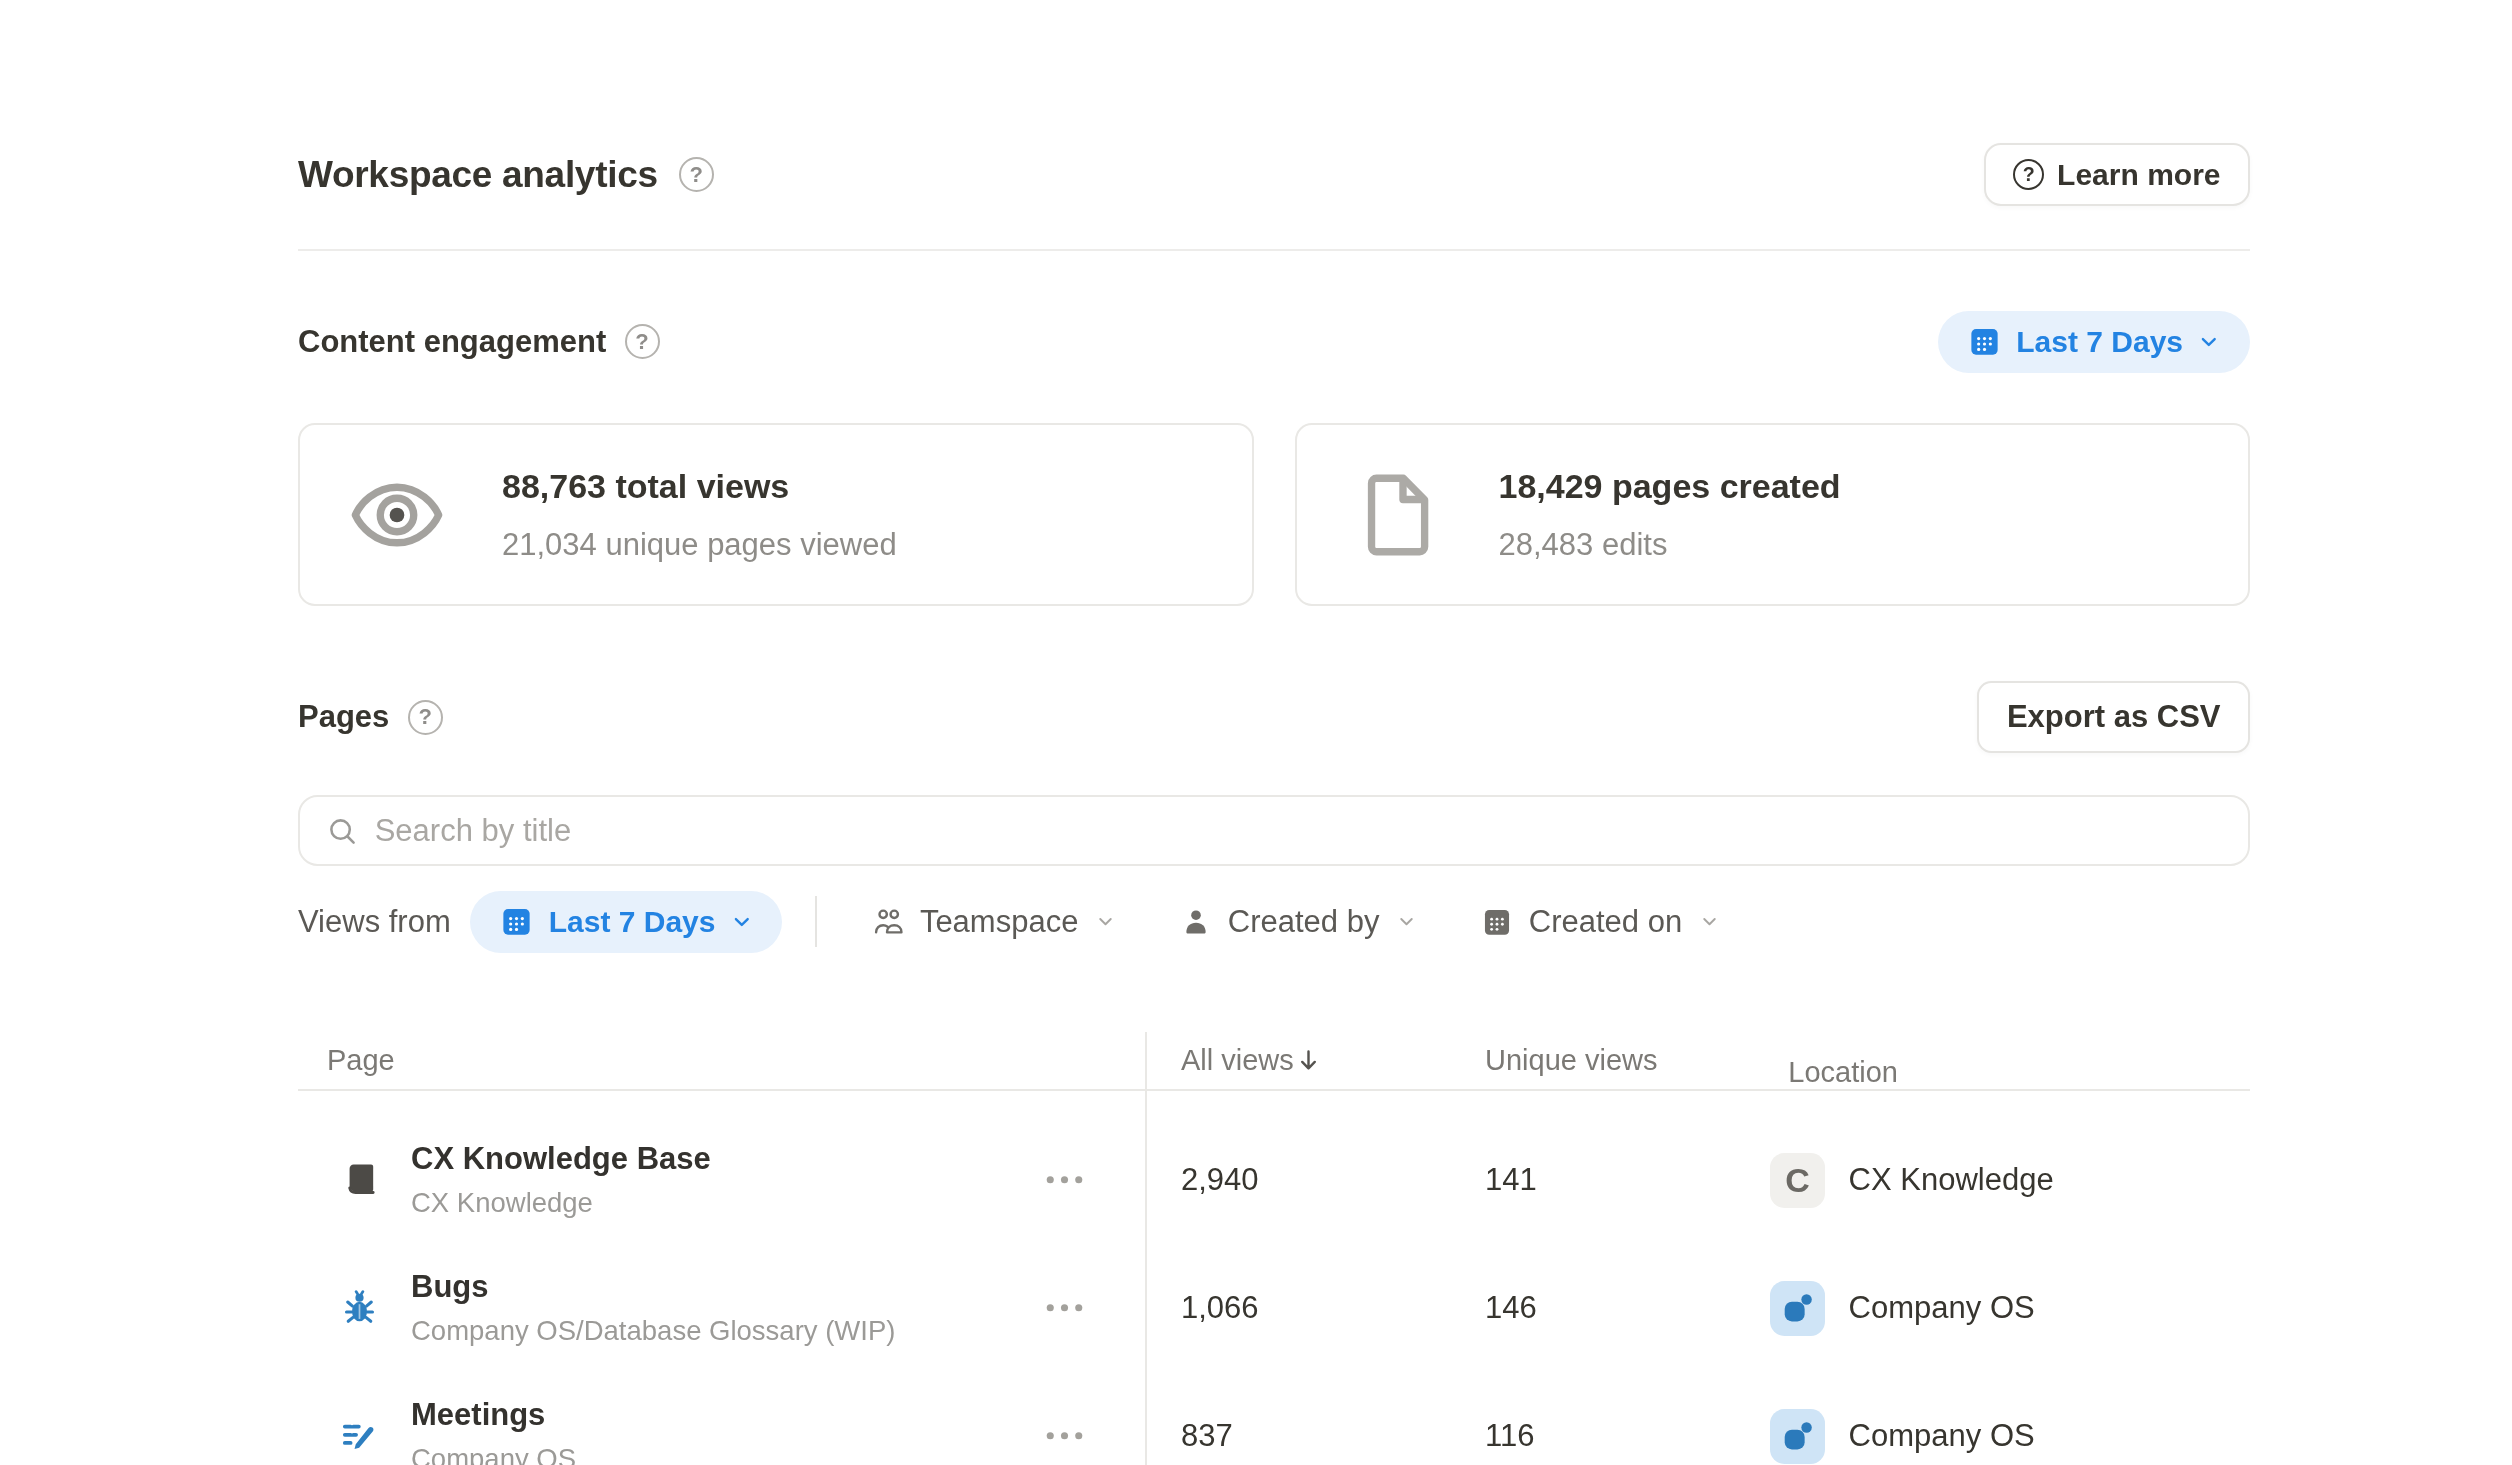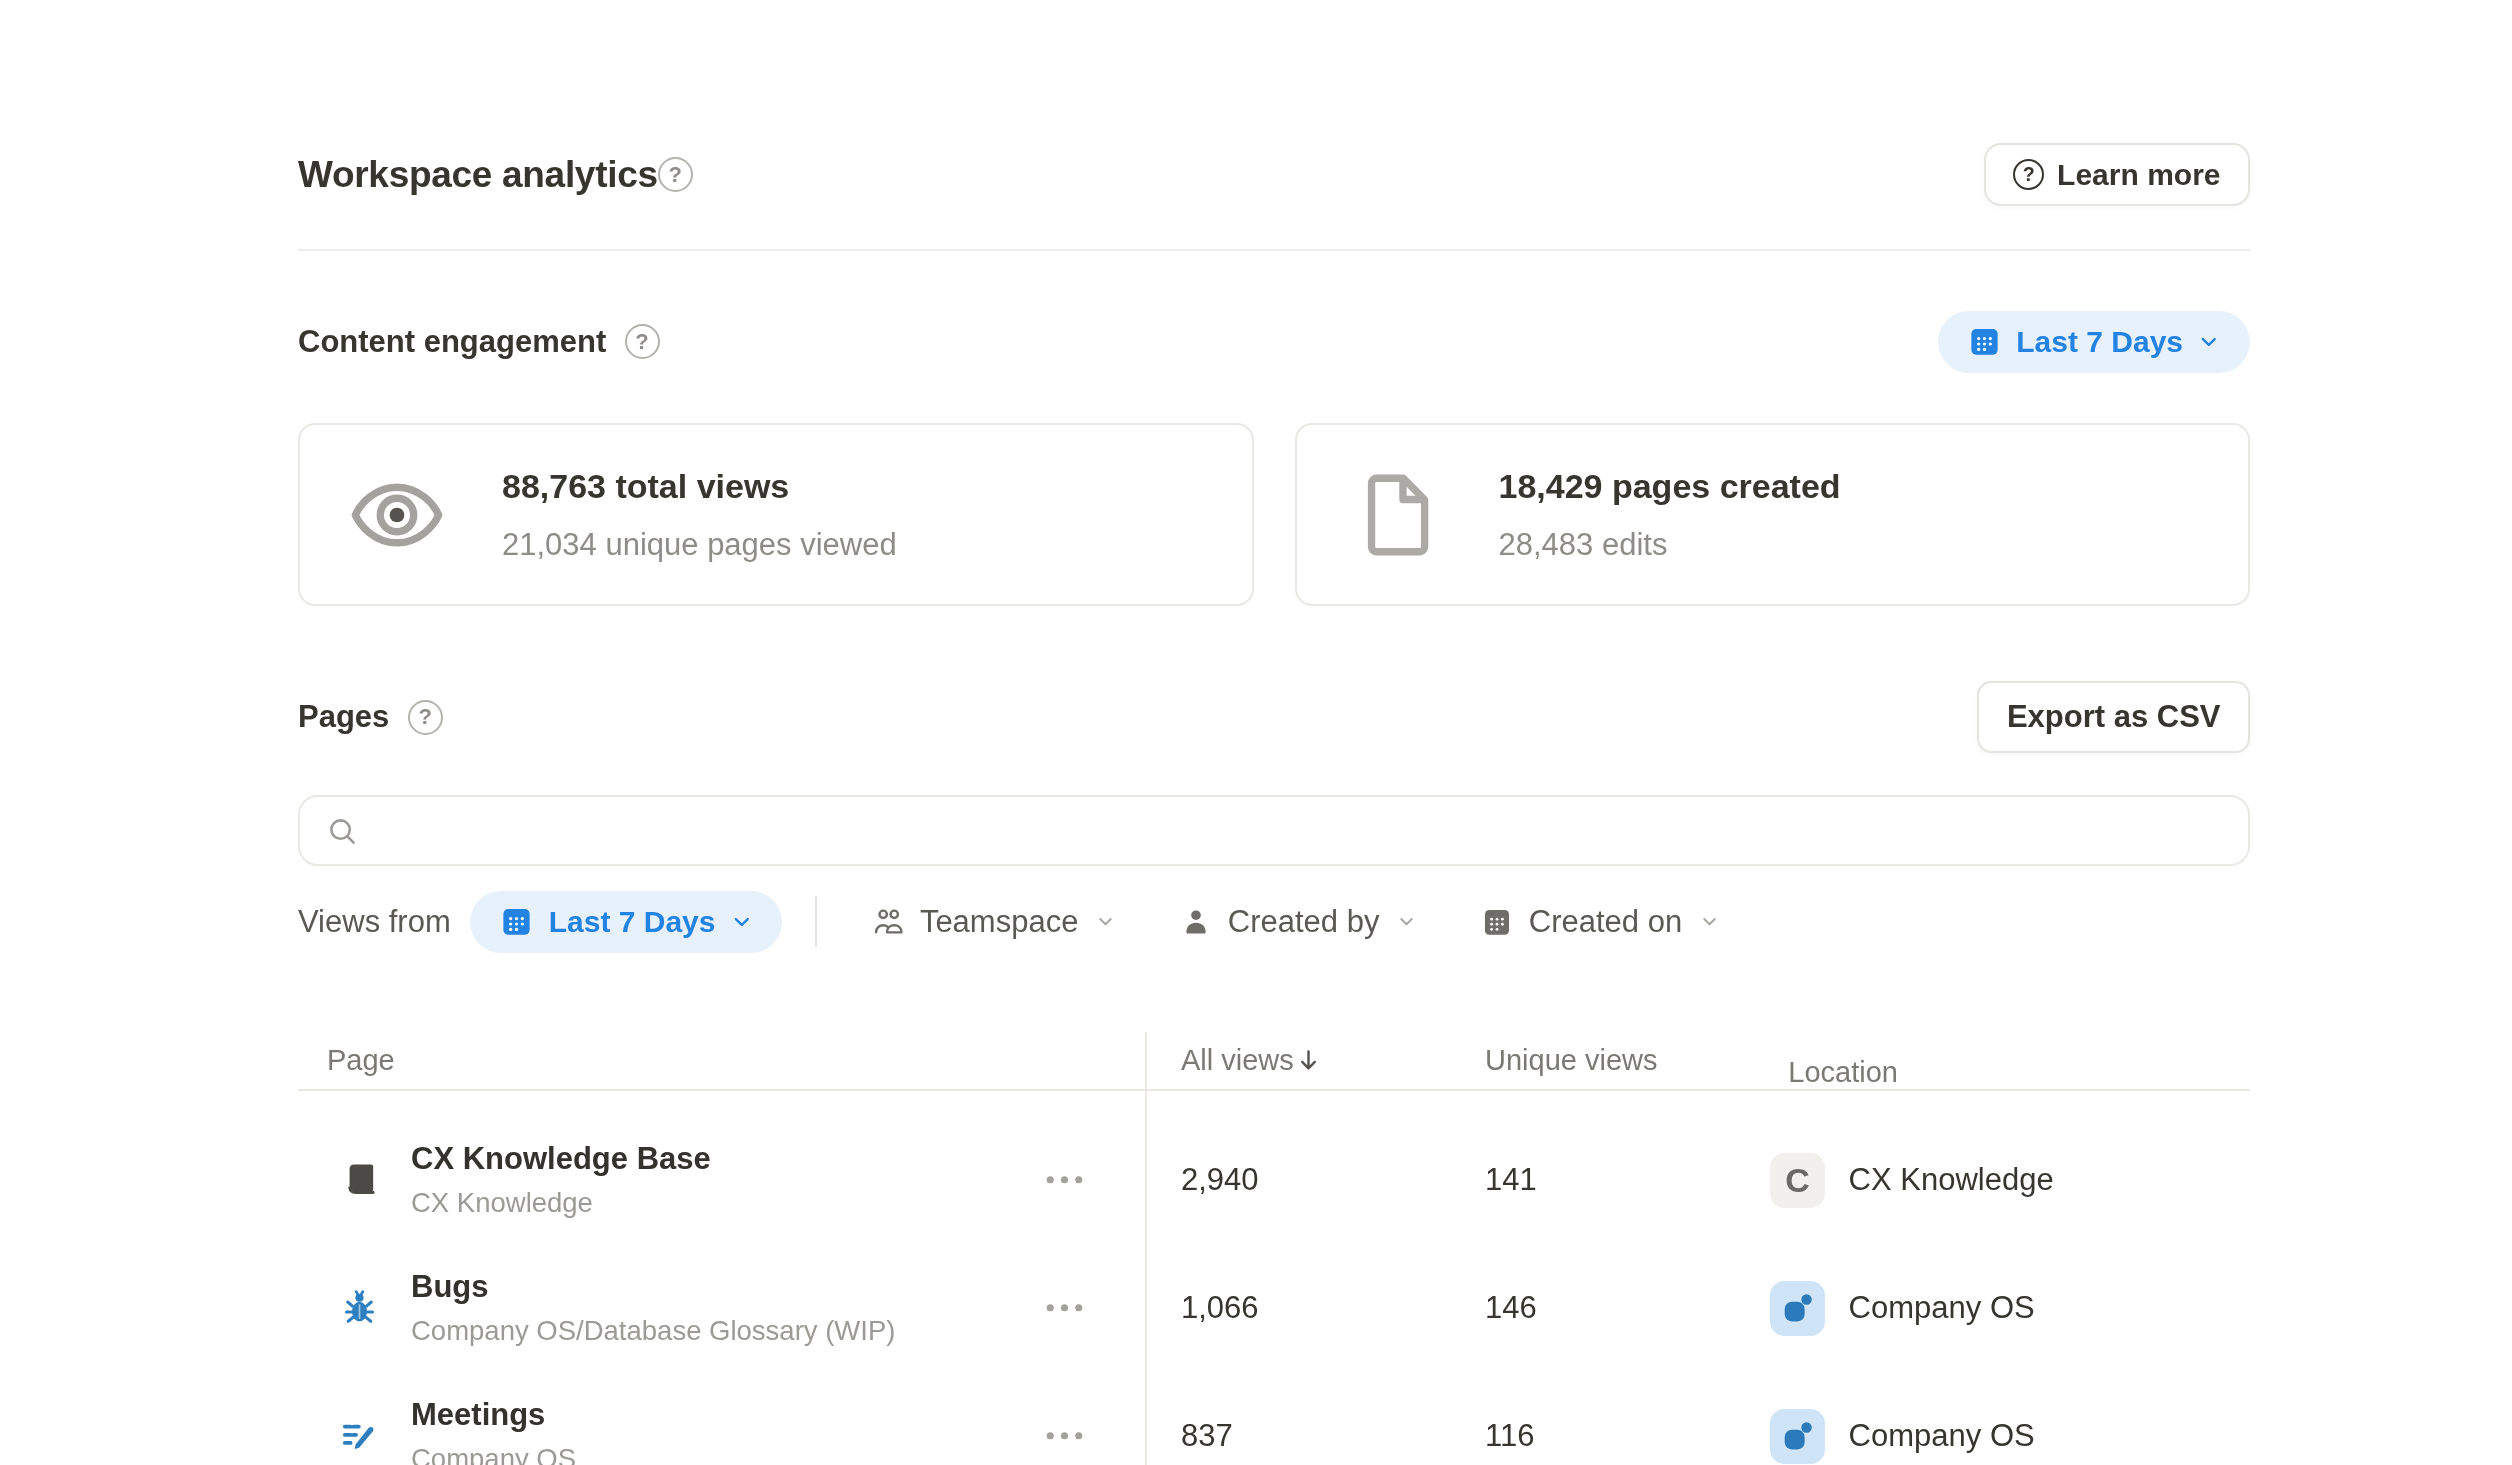--- a/index.html
+++ b/index.html
@@ -10,21 +10,21 @@
   
   .row { display:flex; align-items:center; }
   .spread { justify-content:space-between; }
   .help-badge { width:35px; height:35px; border:2px solid #B5B3AF; border-radius:50%;
                 color:#8F8D8A; font-size:22px; font-weight:700; display:flex;
                 align-items:center; justify-content:center; flex:0 0 auto; }
   .hairline { height:2px; background:#EDECEA; width:100%; }
 
   
   .page-header { margin-top:143px; height:63px; }
-  .page-title { font-size:37px; font-weight:700; letter-spacing:-0.3px; }
+  .page-title { font-size:37px; font-weight:700; letter-spacing:-0.3px; margin-right:21px; }
   .btn { display:flex; align-items:center; gap:13px; border:2px solid #E5E4E1;
          border-radius:17px; background:#fff; font-size:30px; font-weight:700;
          color:#37352F; padding:0 27.5px; height:63px; cursor:pointer;
          box-shadow:0 2px 5.2px rgba(0,0,0,0.03); }
   .btn .q-circle { width:31px; height:31px; border:2.6px solid #37352F; border-radius:50%;
                    color:#37352F; font-size:19.6px; font-weight:700; display:flex;
                    align-items:center; justify-content:center; }
   .top-divider { margin-top:43px; }
 
   
@@ -169,20 +169,21 @@
     <button class="btn export-btn">
       <span>Export as CSV</span>
     </button>
   </div>
 
   <div class="search">
     <svg viewBox="0 0 24 24">
       <circle cx="11" cy="11" r="6.5" stroke="#9B9A97" stroke-width="1.8" fill="none"></circle>
       <path d="M15.9 15.9 20.2 20.2" stroke="#9B9A97" stroke-width="1.8" stroke-linecap="round"></path>
     </svg>
+    <input type="text" placeholder="Search by title" style="">
   </div>
 
   <div class="row filters">
     <span class="prefix">Views from</span>
     <button class="pill">
       <svg class="cal" viewBox="0 0 24 24" fill="none">
         <rect x="3" y="3.5" width="18" height="17.5" rx="3.2" fill="#2383E2"></rect>
         <circle cx="8" cy="10" r="1.1" fill="#fff"></circle>
           <circle cx="12" cy="10" r="1.1" fill="#fff"></circle>
           <circle cx="16" cy="10" r="1.1" fill="#fff"></circle>

